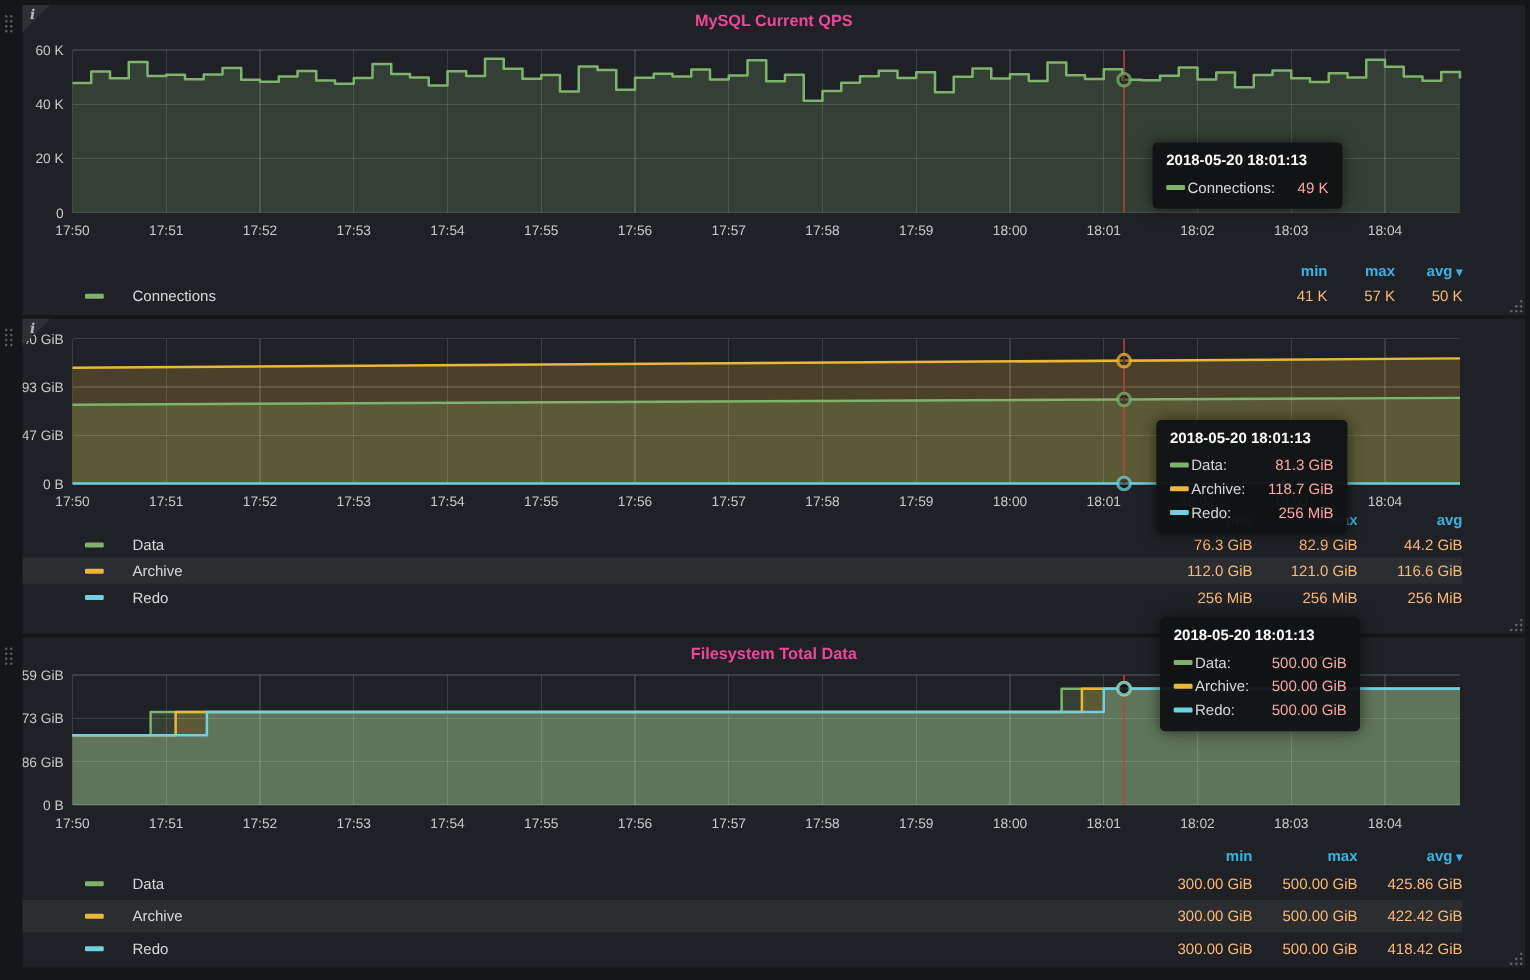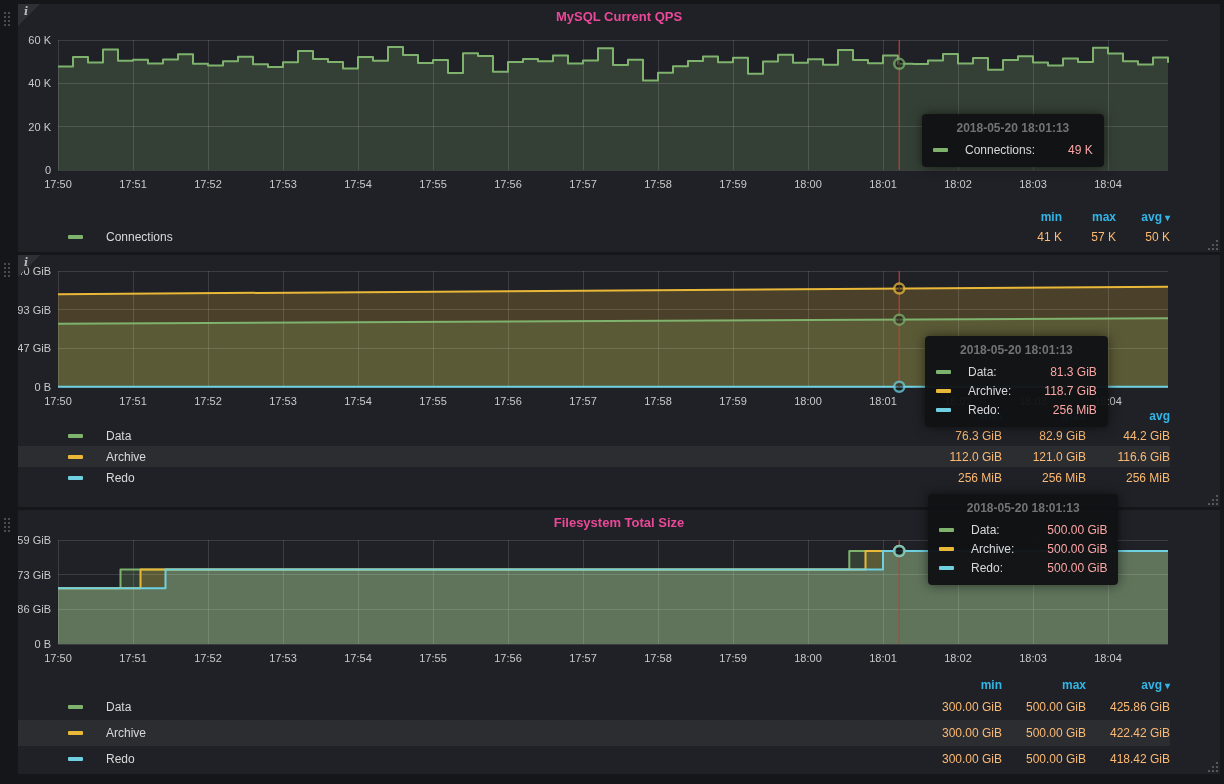--- a/index.html
+++ b/index.html
@@ -32,22 +32,22 @@
   .caret{margin-left:3px;font-size:10px}
   .lrow{display:flex;align-items:center;padding-left:50px}
   .p0 .lrow{height:22px}.p1 .lrow{height:21px}.p2 .lrow{height:26px}
   .stripe{background:rgba(255,255,255,0.055)}
   .sname{flex:1;display:flex;align-items:center;gap:23px;cursor:pointer}
   .dash{width:15px;height:4px;border-radius:1px;display:inline-block}
   .val{color:#fdba74}
   .tooltip{position:absolute;z-index:40;background:rgba(16,18,20,0.96);
            border-radius:4px;padding:7px 11px 8px;font-size:12px;
            box-shadow:0 0 12px rgba(0,0,0,0.55);white-space:nowrap}
-  .tt-h{font-weight:bold;text-align:center;margin-bottom:5px;color:#737373}
-  .tt-r{display:flex;align-items:center;gap:17px;height:19px}
+  .tt-h{font-weight:bold;margin-bottom:5px;color:#ffffff}
+  .tt-r{display:flex;align-items:center;gap:2px;height:19px}
   .tt-lbl{margin-right:auto}
   .tt-val{font-weight:normal;color:#fca5a5;margin-left:16px}
 </style>
 </head>
 <body>
 
 <div id="dashboard">
     <div class="panel p0" style="height: 248px;">
       <div class="drag">
         <i></i>
@@ -245,21 +245,21 @@
       <div class="drag">
         <i></i>
         <i></i>
         <i></i>
         <i></i>
         <i></i>
         <i></i>
         <i></i>
         <i></i>
       </div>
-      <div class="ptitle">Filesystem Total Size</div>
+      <div class="ptitle">Filesystem Total Data</div>
       <svg class="chart" width="1198" height="138">
         <path d="M40.0,56.2H102.5V37.6H831.3V19.0H1150.0V19.0H1150.0V112H40Z" fill="#7eb26d" fill-opacity="0.22" stroke="none"></path>
         <path d="M40.0,56.2H122.5V37.6H847.5V19.0H1150.0V19.0H1150.0V112H40Z" fill="#eab839" fill-opacity="0.22" stroke="none"></path>
         <path d="M40.0,56.2H147.5V37.6H865.0V19.0H1150.0V19.0H1150.0V112H40Z" fill="#6ed0e0" fill-opacity="0.22" stroke="none"></path>
         <g>
           <line x1="40" x2="1150" y1="112" y2="112" stroke="rgba(255,255,255,0.13)" shape-rendering="crispEdges"></line>
           <line x1="40" x2="1150" y1="77.33953488372093" y2="77.33953488372093" stroke="rgba(255,255,255,0.13)" shape-rendering="crispEdges"></line>
           <line x1="40" x2="1150" y1="42.66046511627907" y2="42.66046511627907" stroke="rgba(255,255,255,0.13)" shape-rendering="crispEdges"></line>
           <line x1="40" x2="1150" y1="8" y2="8" stroke="rgba(255,255,255,0.13)" shape-rendering="crispEdges"></line>
           <line x1="40" x2="40" y1="8" y2="112" stroke="rgba(255,255,255,0.13)" shape-rendering="crispEdges"></line>

